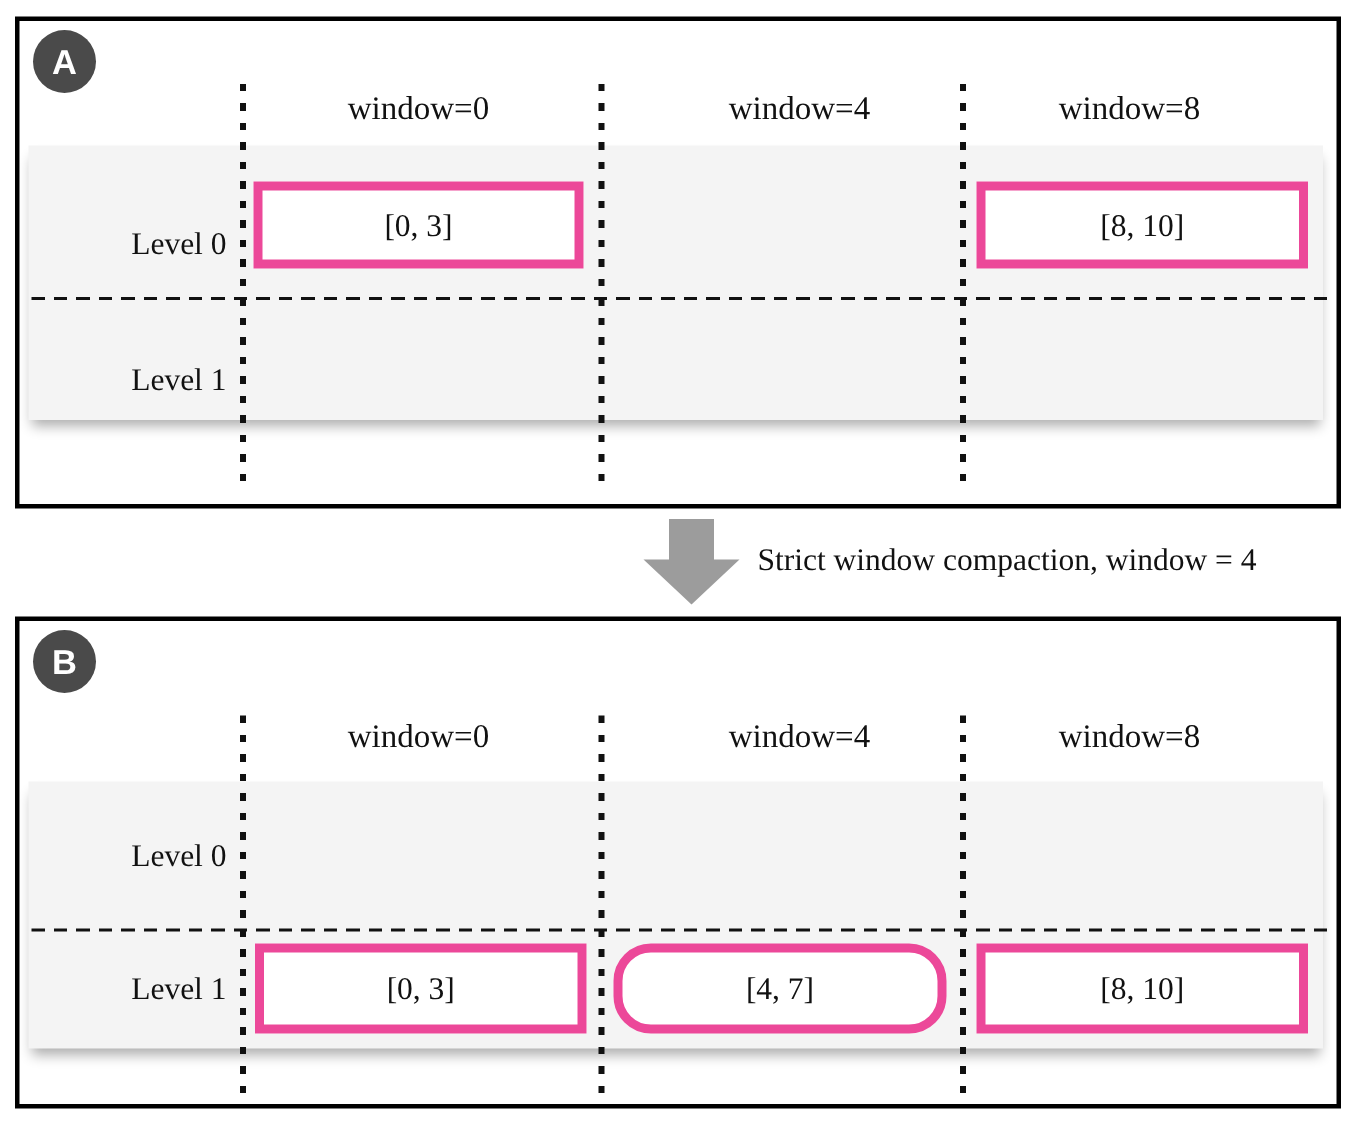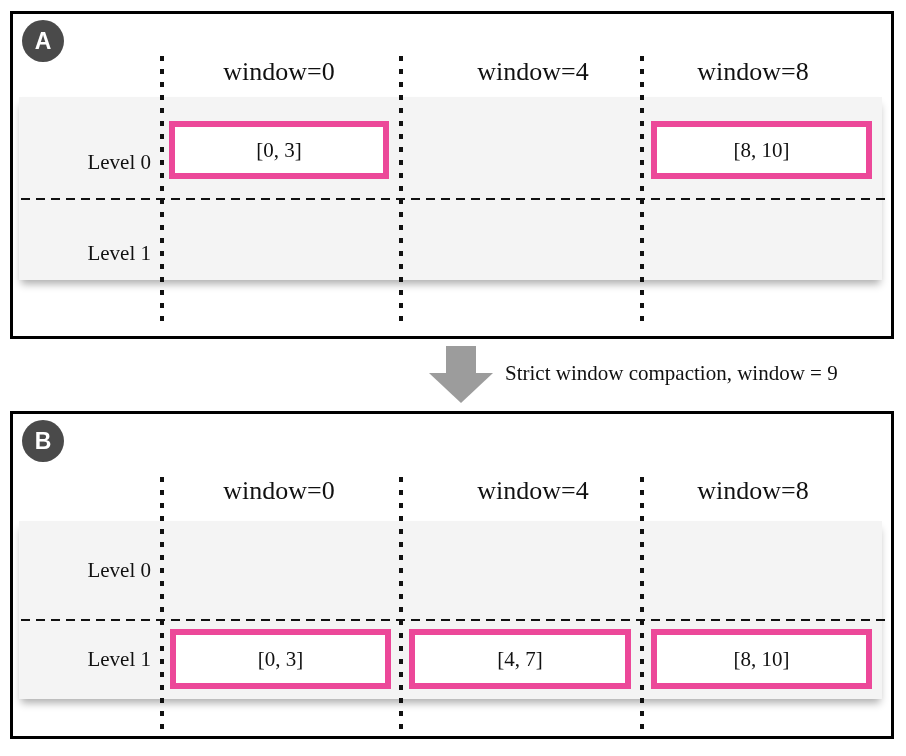--- a/index.html
+++ b/index.html
@@ -34,21 +34,21 @@
   .panel-b .vline { top:63px; height:259px; }
   .vline.v1 { left:147px; } .vline.v2 { left:386px; } .vline.v3 { left:627px; }
   .hdash {
     position:absolute; left:8px; width:866px; height:2px;
     background:repeating-linear-gradient(90deg, #111 0 9px, transparent 9px 15px);
   }
   .panel-a .hdash { top:184px; }
   .panel-b .hdash { top:205px; }
   .hdr {
     position:absolute; width:200px; height:30px; line-height:30px;
-    text-align:center; font-size:26px;
+    text-align:center; font-size:22px;
   }
   .panel-a .hdr { top:43px; }
   .panel-b .hdr { top:62px; }
   .hdr.h1 { left:166px; } .hdr.h2 { left:420px; } .hdr.h3 { left:640px; }
   .rowlbl {
     position:absolute; left:18px; width:120px; height:28px; line-height:28px;
     text-align:right; font-size:21px;
   }
   .sstable {
     position:absolute; box-sizing:border-box; height:60px;
@@ -91,21 +91,21 @@
 
     <div class="hdash"></div>
 
     <div class="sstable" style="left:156px; top:107px; width:220px; height:58px;">[0, 3]</div>
     <div class="sstable" style="left:638px; top:107px; width:221px; height:58px;">[8, 10]</div>
   </section>
 
   <div class="arrow-group">
     <div class="arrow-stem"></div>
     <div class="arrow-head"></div>
-    <div class="arrow-label">Strict window compaction, window = 9</div>
+    <div class="arrow-label">Strict window compaction, window = 4</div>
   </div>
 
   <section class="panel panel-b">
     <div class="badge">B</div>
 
     <div class="band band-b"></div>
 
     <div class="vline v1"></div>
     <div class="vline v2"></div>
     <div class="vline v3"></div>
@@ -113,17 +113,17 @@
     <div class="hdr h1">window=0</div>
     <div class="hdr h2">window=4</div>
     <div class="hdr h3">window=8</div>
 
     <div class="rowlbl" style="top:142px;">Level 0</div>
     <div class="rowlbl" style="top:231px;">Level 1</div>
 
     <div class="hdash"></div>
 
     <div class="sstable" style="left:157px; top:215px; width:221px;">[0, 3]</div>
-    <div class="sstable" style="left:396px; top:215px; width:222px;">[4, 7]</div>
+    <div class="sstable" style="left:396px; top:215px; width:222px;border-radius:25px;">[4, 7]</div>
     <div class="sstable" style="left:638px; top:215px; width:221px;">[8, 10]</div>
   </section>
 
 </div>
 
 </body></html>

